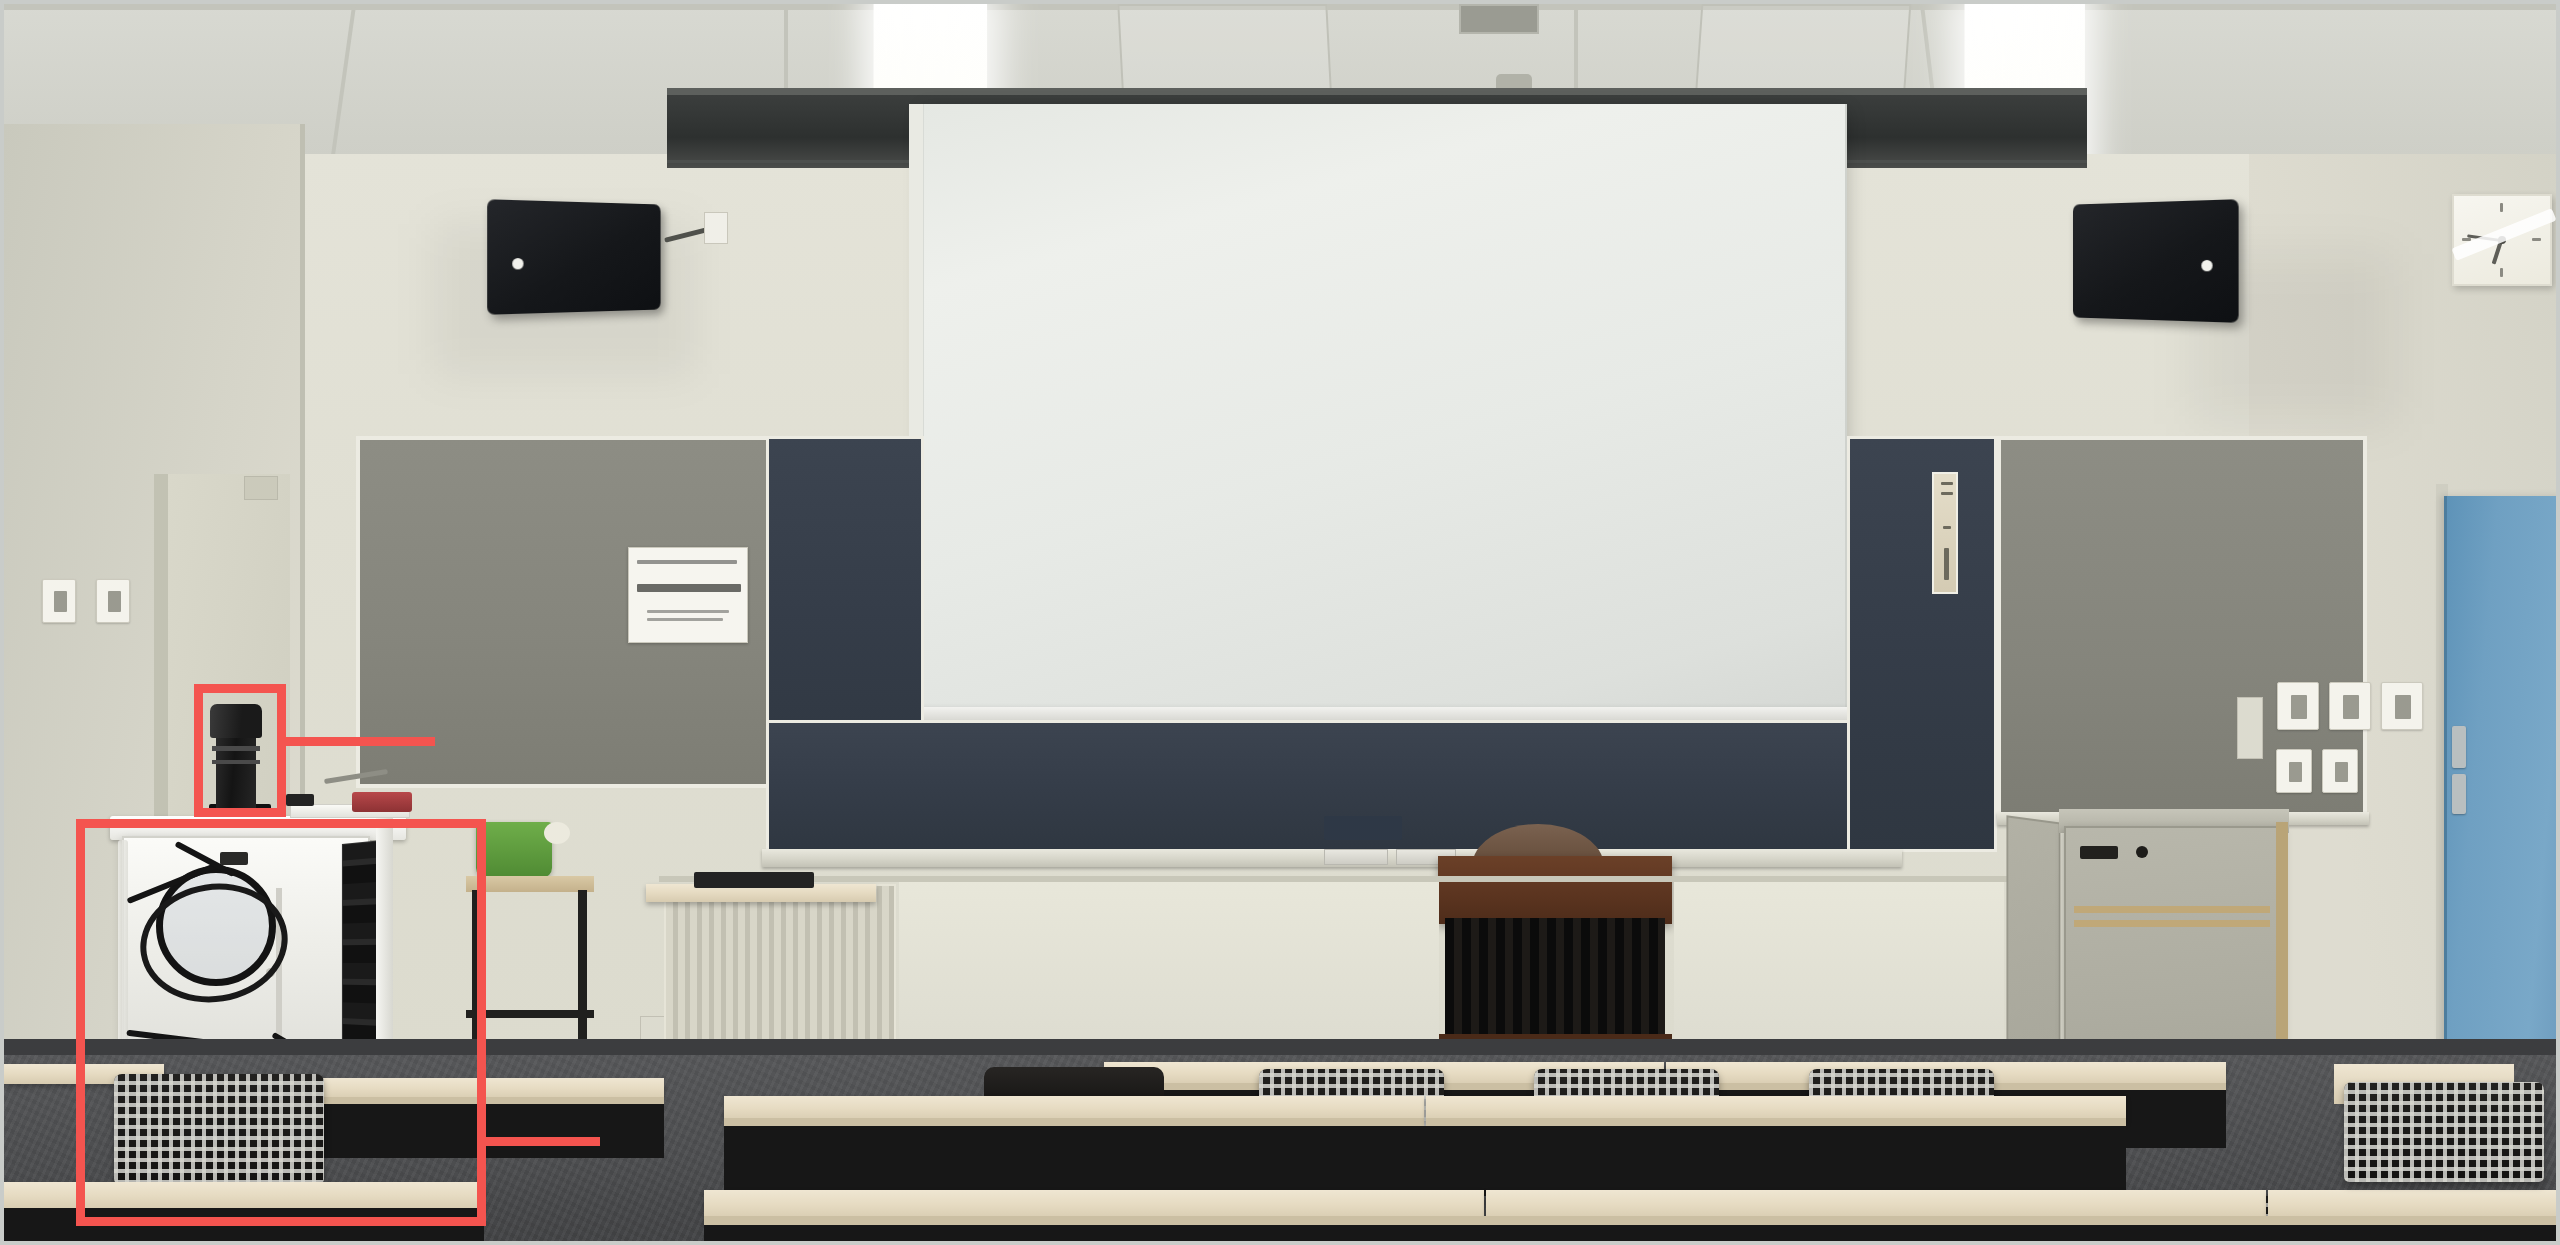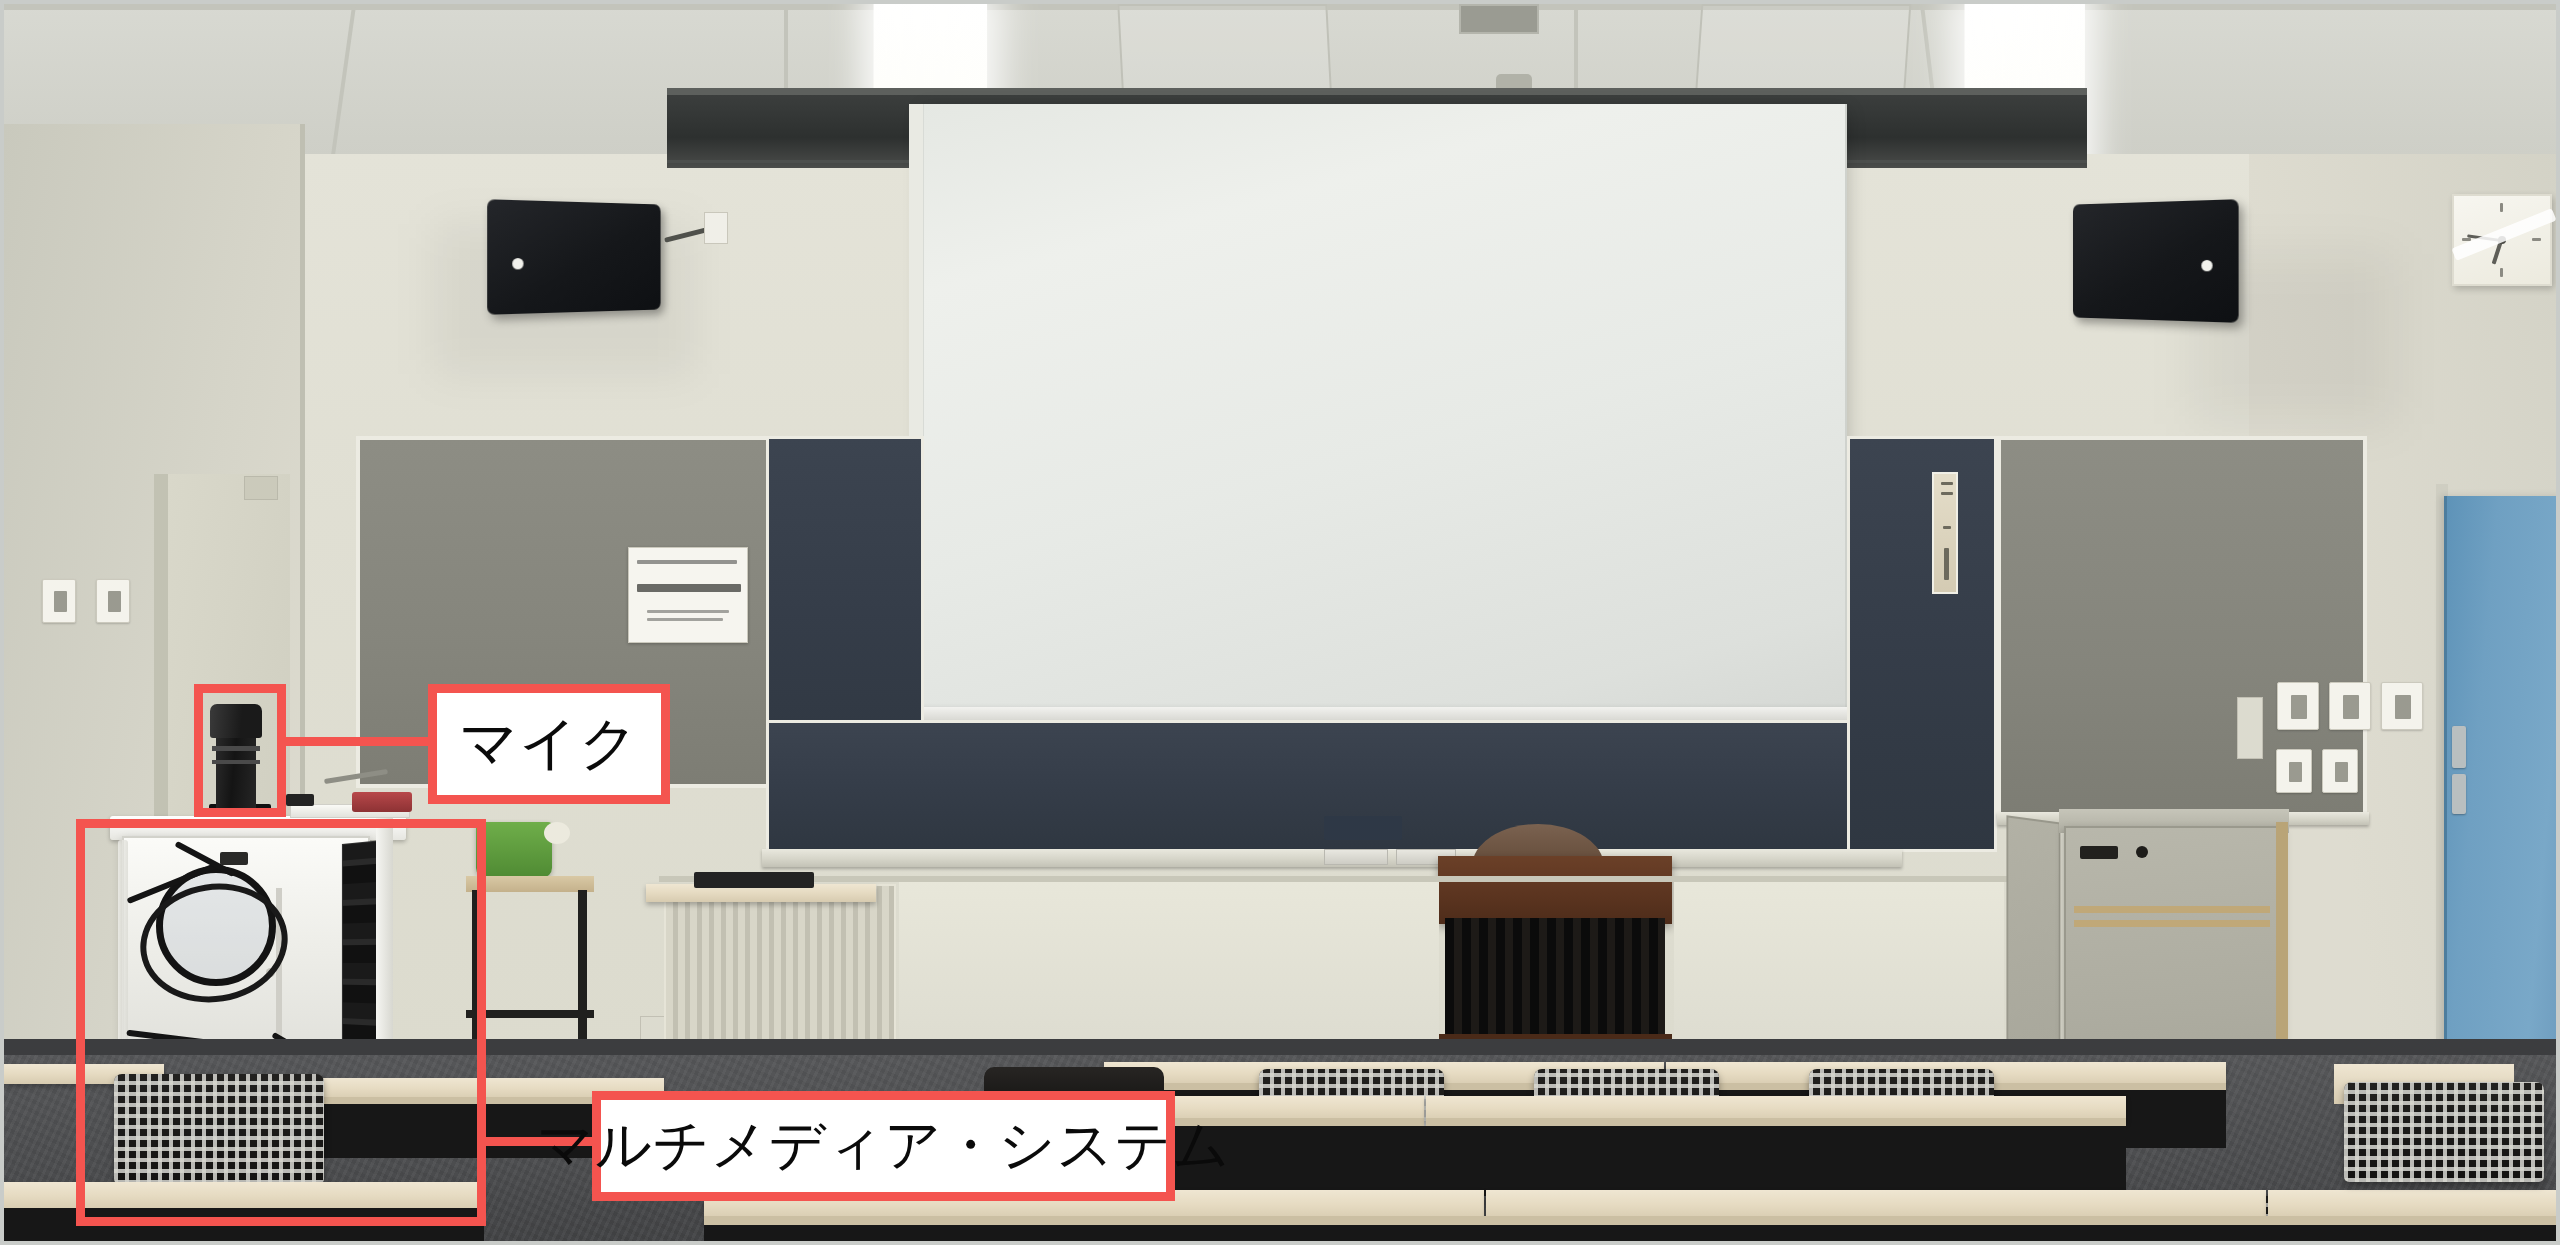--- a/index.html
+++ b/index.html
@@ -513,18 +513,16 @@
     <div class="abs" style="left:2330px;top:1060px;width:180px;height:40px;background:linear-gradient(180deg,#efe6d2,#d7cbb0);"></div>
     <div class="abs chair" style="left:2340px;top:1078px;width:200px;height:100px;">
         <div class="mesh"></div>
       </div>
   </div>
 
   <div class="anno-label" style="--anno:#f4544f;left:1150px;top:425px;width:413px;height:123px;font-size:58px;">電動スクリーン</div>
 
   <div class="abs anno-rect" style="--anno:#f4544f;left:190px;top:680px;width:92px;height:133px;"></div>
   <div class="abs anno-line" style="--anno:#f4544f;left:275px;top:733px;width:156px;height:9px;"></div>
-  <div class="anno-label abs" style="--anno:#f4544f;left:424px;top:680px;width:242px;height:120px;font-size:58px;">マイク</div>
 
   <div class="abs anno-rect" style="--anno:#f4544f;left:72px;top:815px;width:410px;height:407px;"></div>
   <div class="abs anno-line" style="--anno:#f4544f;left:474px;top:1133px;width:122px;height:9px;"></div>
-  <div class="anno-label abs" style="--anno:#f4544f;left:588px;top:1087px;width:583px;height:110px;font-size:56px;">マルチメディア・システム</div>
 </div>
 
 </body></html>

